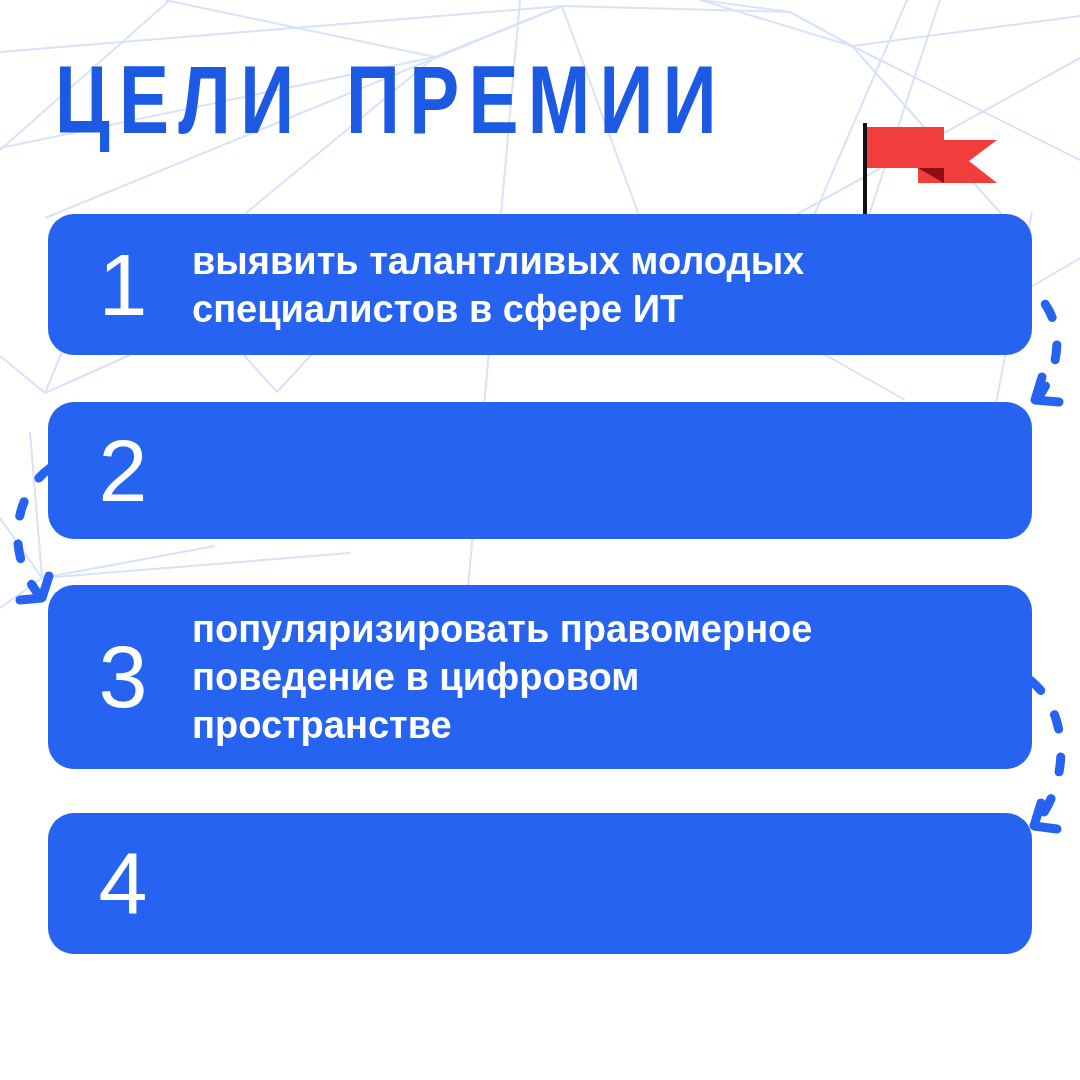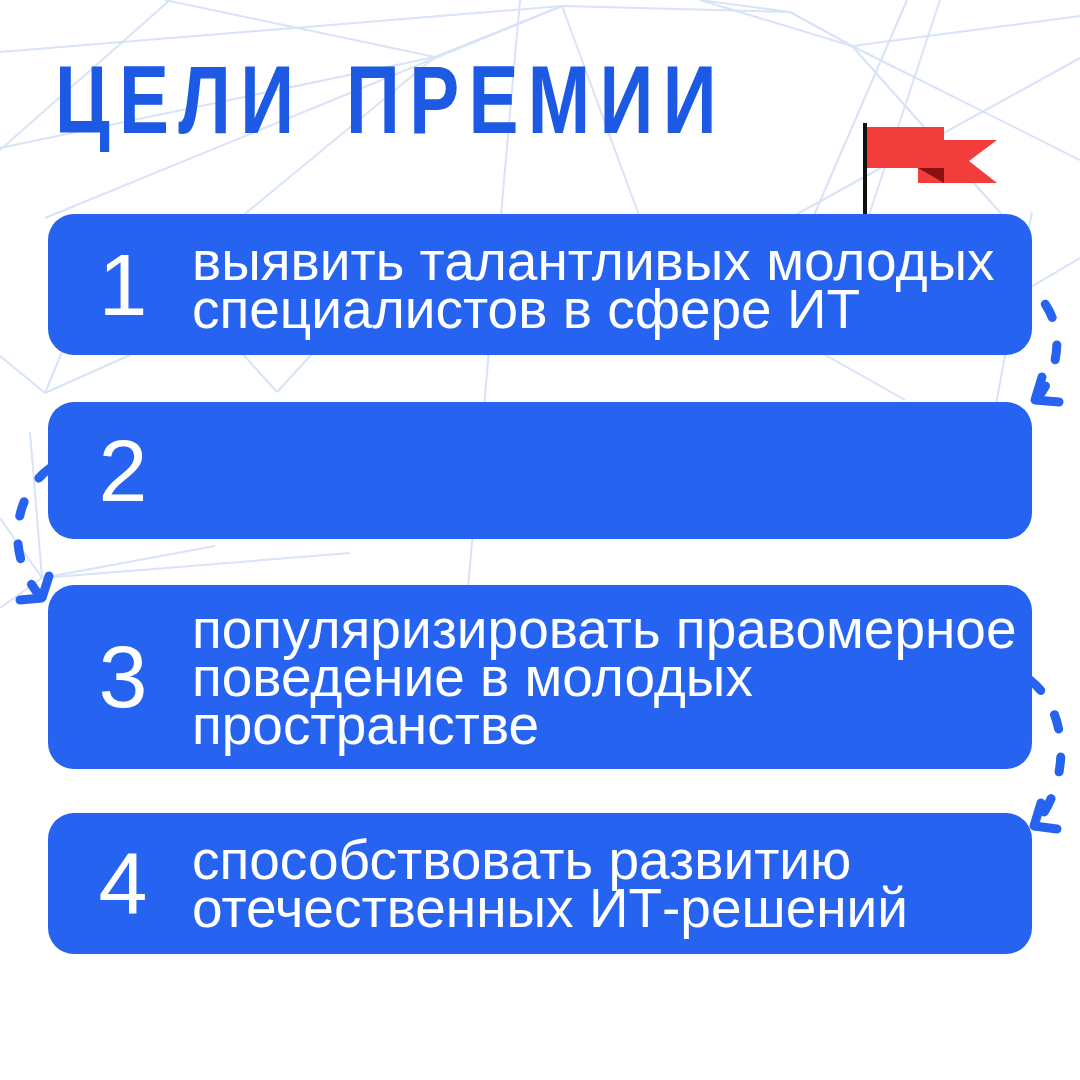--- a/index.html
+++ b/index.html
@@ -48,21 +48,21 @@
     padding-left:6px;
     z-index:2;
     color:var(--text-white);
   }
   .card .num{
     flex:0 0 138px;
     text-align:center;
     font-size:88px;line-height:1;font-weight:400;
   }
   .card .txt{
-    font-size:55px;line-height:48px;font-weight:400;
+    font-size:38px;line-height:48px;font-weight:700;
     white-space:pre-line;
   }
   .card1{top:214px;height:141px;}
   .card2{top:402px;height:137px;}
   .card3{top:585px;height:184px;}
   .card4{top:813px;height:141px;}
 </style>
 </head>
 <body>
 
@@ -133,21 +133,19 @@
 специалистов в сфере ИТ</div>
 </div>
 
 <div class="card card2">
   <div class="num">2</div>
 </div>
 
 <div class="card card3">
   <div class="num">3</div>
   <div class="txt">популяризировать правомерное
-поведение в молодых
+поведение в цифровом
 пространстве</div>
 </div>
 
 <div class="card card4">
   <div class="num">4</div>
-  <div class="txt">способствовать развитию
-отечественных ИТ-решений</div>
 </div>
 
 </body></html>

